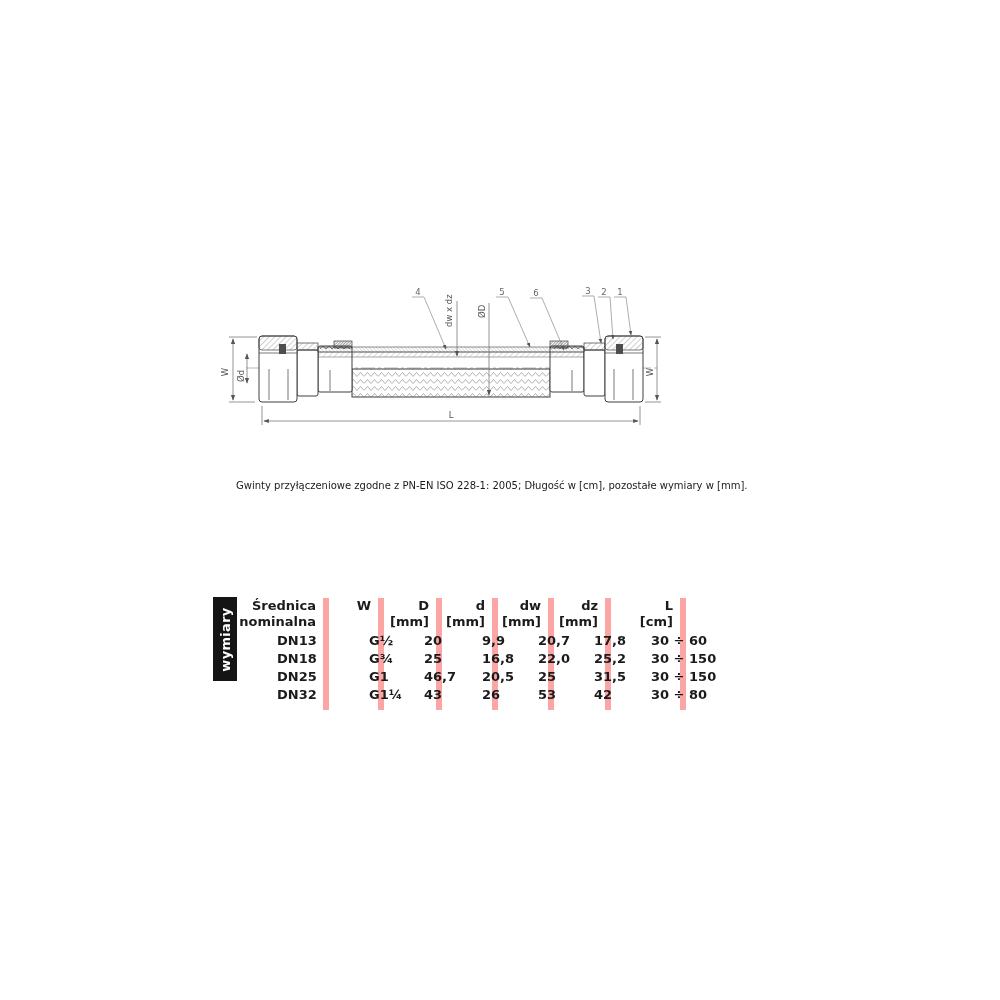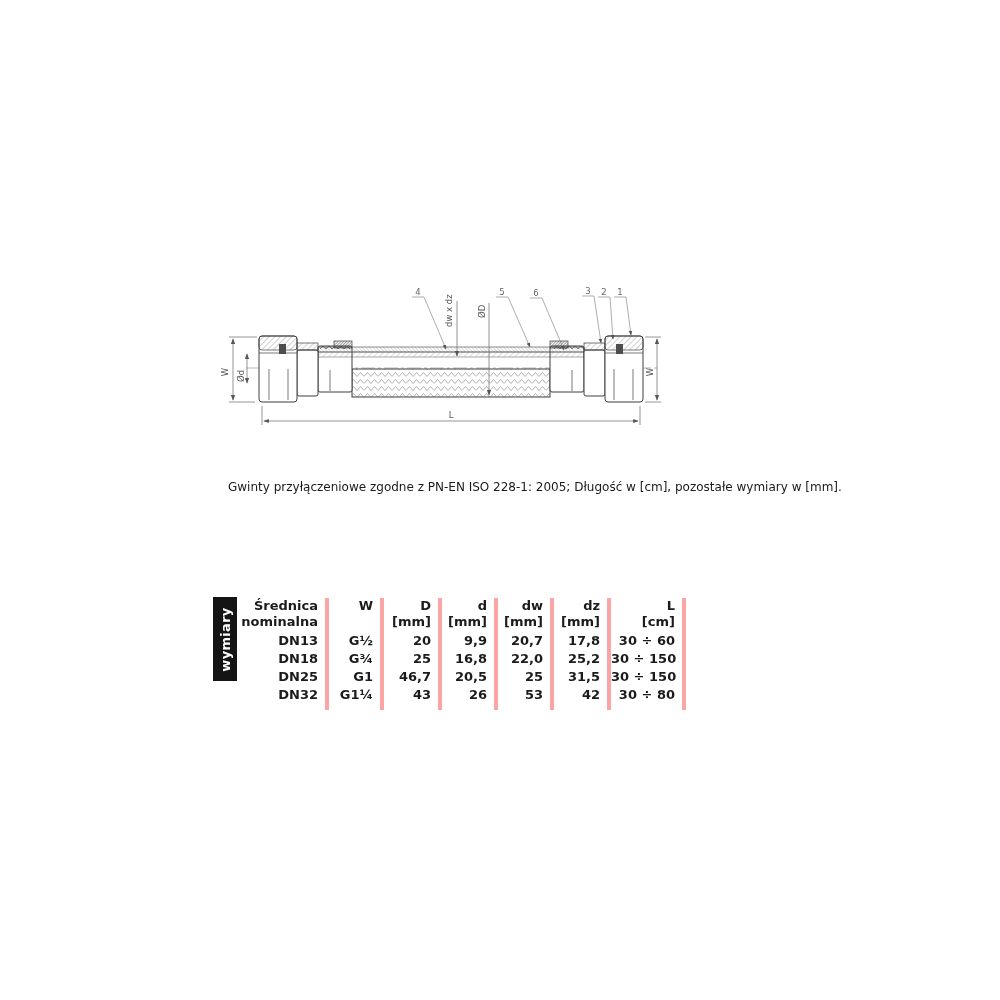--- a/index.html
+++ b/index.html
@@ -9,35 +9,35 @@
   
   #drawing{position:absolute;left:215px;top:275px;}
   .part{fill:#ffffff;stroke:#3f3f3f;stroke-width:1;}
   .thin{stroke:#3f3f3f;stroke-width:0.7;fill:none;}
   .dimline{stroke:#7a7a7a;stroke-width:0.8;fill:none;}
   .leader{stroke:#8a8a8a;stroke-width:0.7;fill:none;}
   .dwtext{font-size:8.5px;fill:#666;}
   .dimtext{font-size:8.5px;fill:#555;}
 
   
-  #caption{position:absolute;left:228px;top:480px;font-size:12px;color:#1a1a1a;
+  #caption{position:absolute;left:236px;top:480px;font-size:10px;color:#1a1a1a;
            white-space:nowrap;letter-spacing:0;}
 
   
   #dim-table{position:absolute;left:213px;top:597px;}
   #side-label{position:absolute;left:0;top:0;width:24px;height:84px;background:#141414;
               display:flex;align-items:center;justify-content:center;}
   #side-label span{transform:rotate(-90deg);color:#fff;font-size:13px;font-weight:600;
                    white-space:nowrap;letter-spacing:0.3px;}
   #cols{position:absolute;left:24px;top:1px;display:flex;height:112px;}
-  .col{box-sizing:border-box;border-right:4px solid #fca5a5;height:112px;
+  .col{box-sizing:border-box;border-right:6px solid #fca5a5;height:112px;
        font-size:13px;font-weight:600;color:#1b1b1b;text-align:right;}
   .col .hdr{height:34px;}
   .col .t{line-height:16px;padding-right:7px;white-space:nowrap;min-height:16px;}
-  .col .cell{line-height:18px;padding-right:7px;white-space:nowrap;}
+  .col .cell{line-height:18px;padding-right:7px;white-space:nowrap;padding-left:40px;}
 </style>
 </head>
 <body>
 
 <div id="page">
 
   <svg id="drawing" width="455" height="160" viewBox="215 275 455 160" xmlns="http://www.w3.org/2000/svg">
     <defs>
       <pattern id="h45" patternUnits="userSpaceOnUse" width="4" height="4" patternTransform="rotate(45)">
         <line x1="0" y1="0" x2="0" y2="4" stroke="#777" stroke-width="0.7"></line>

